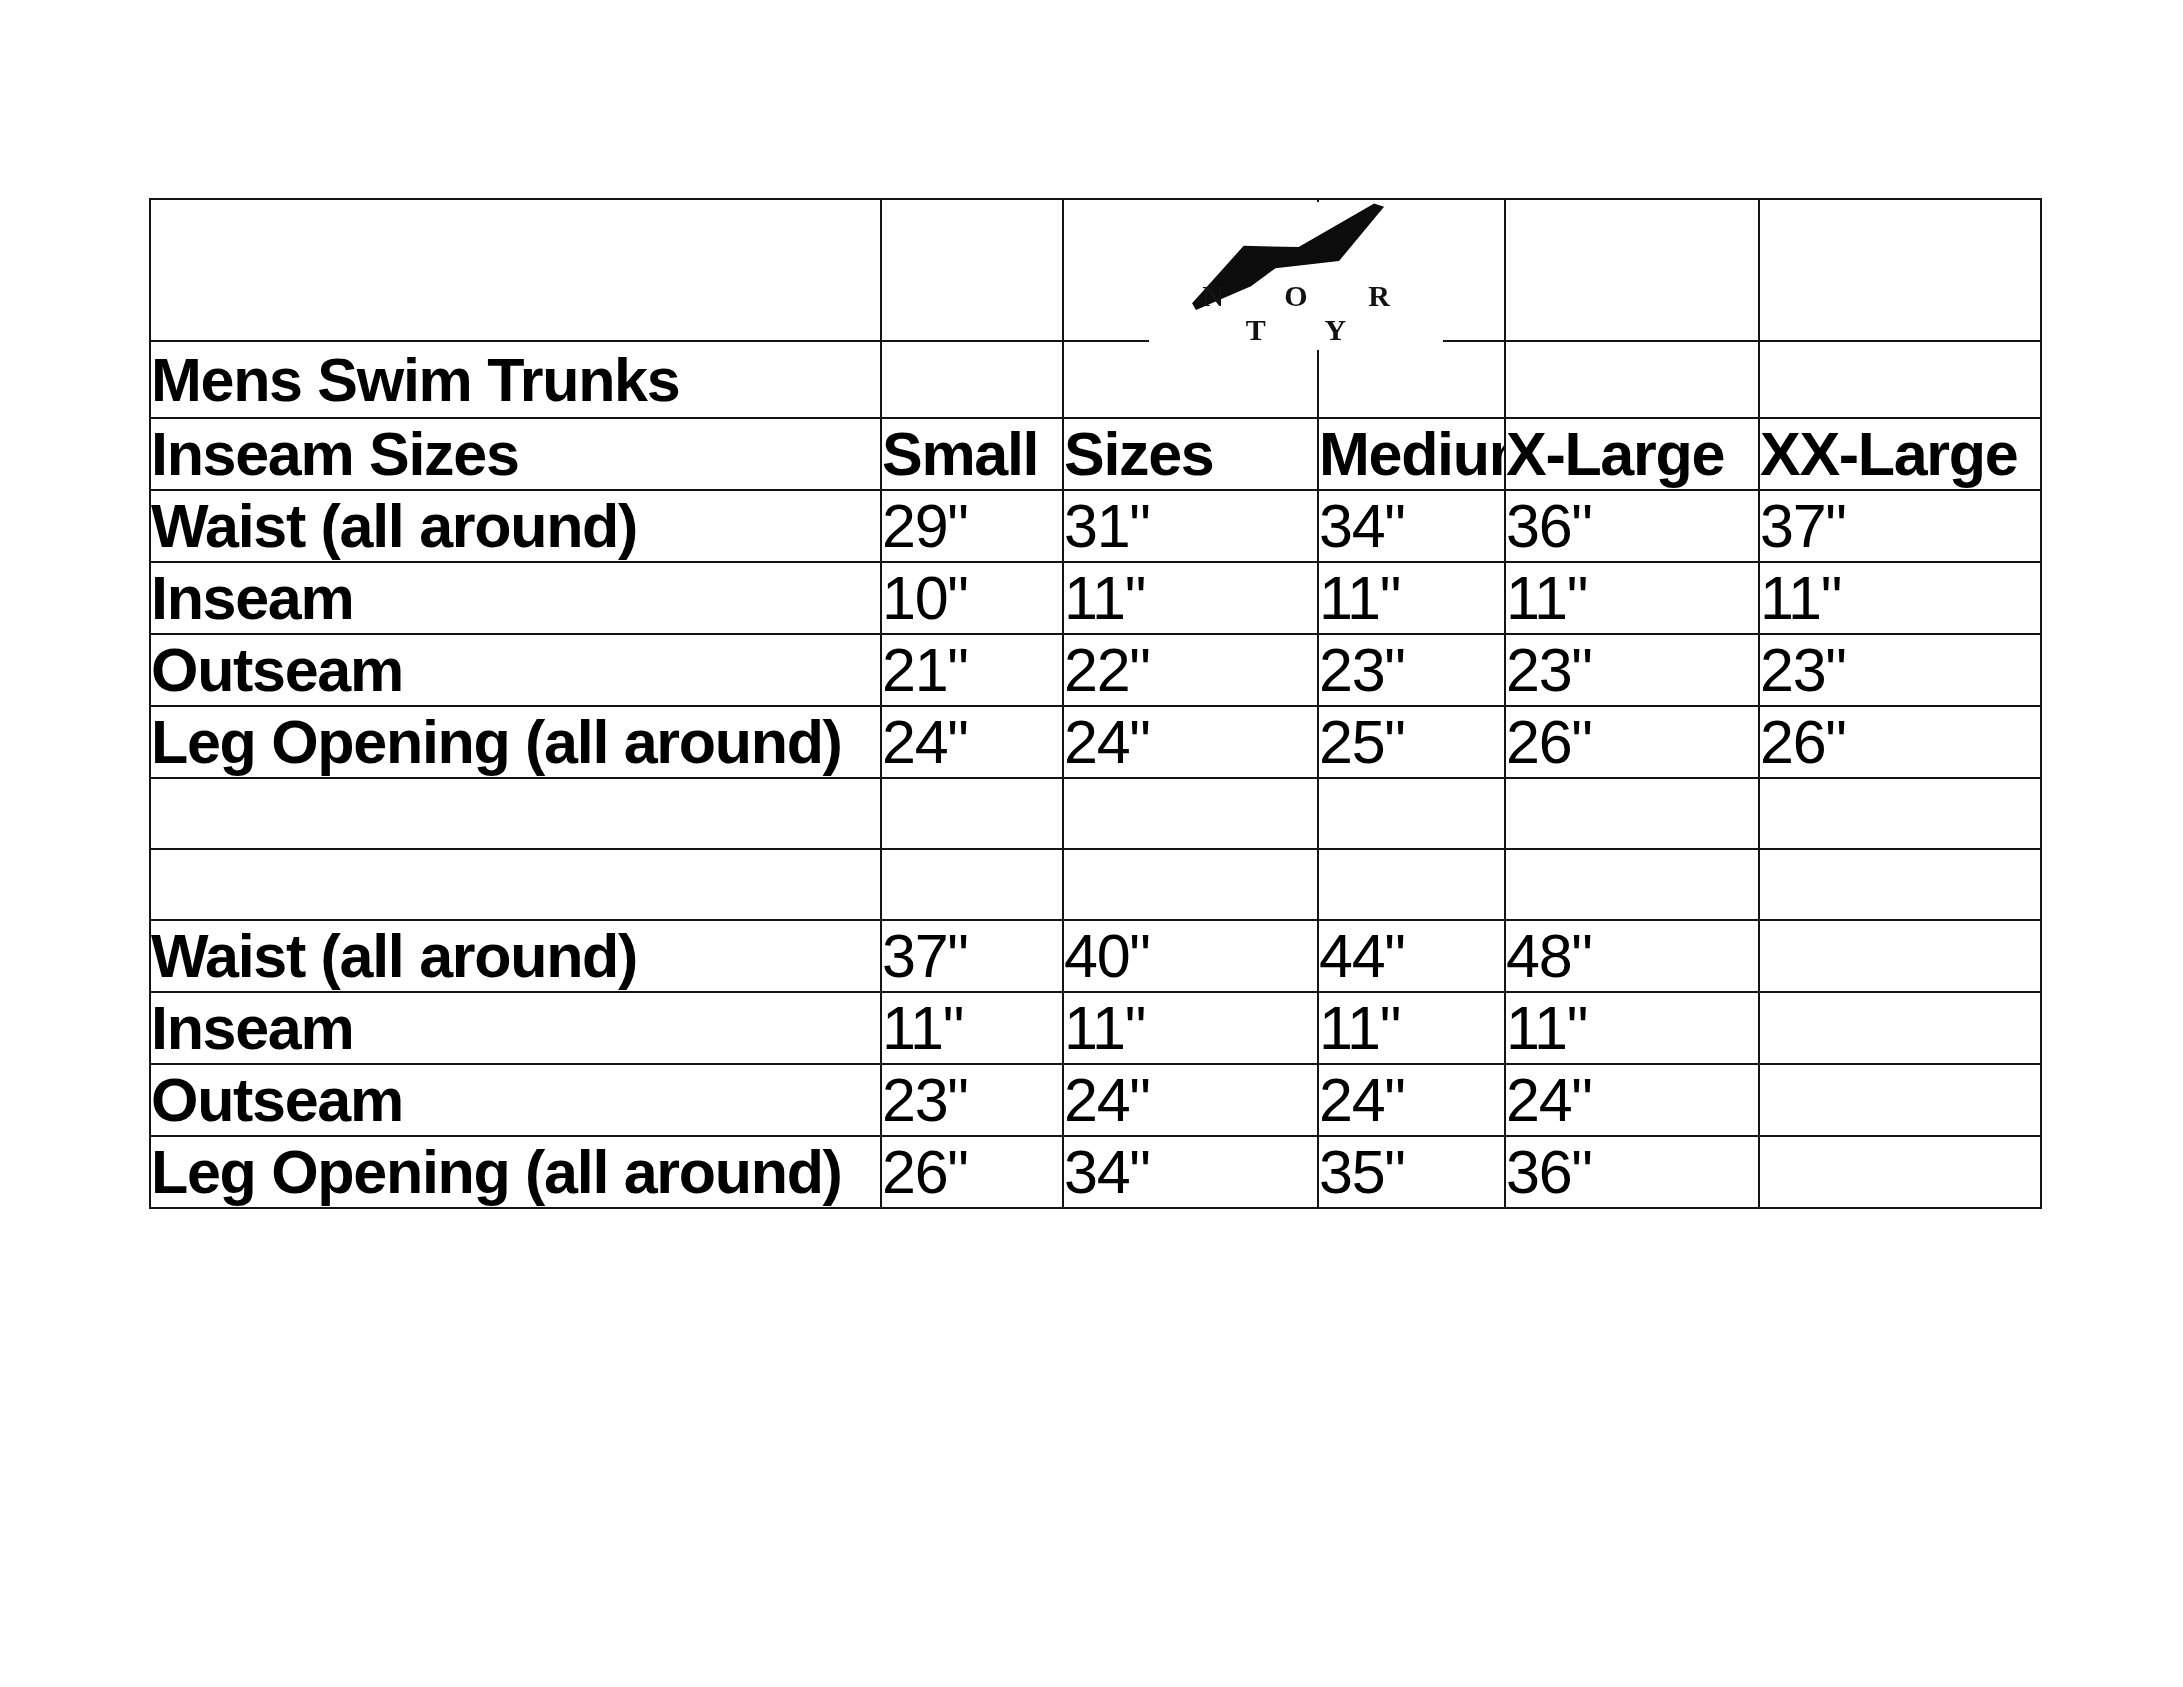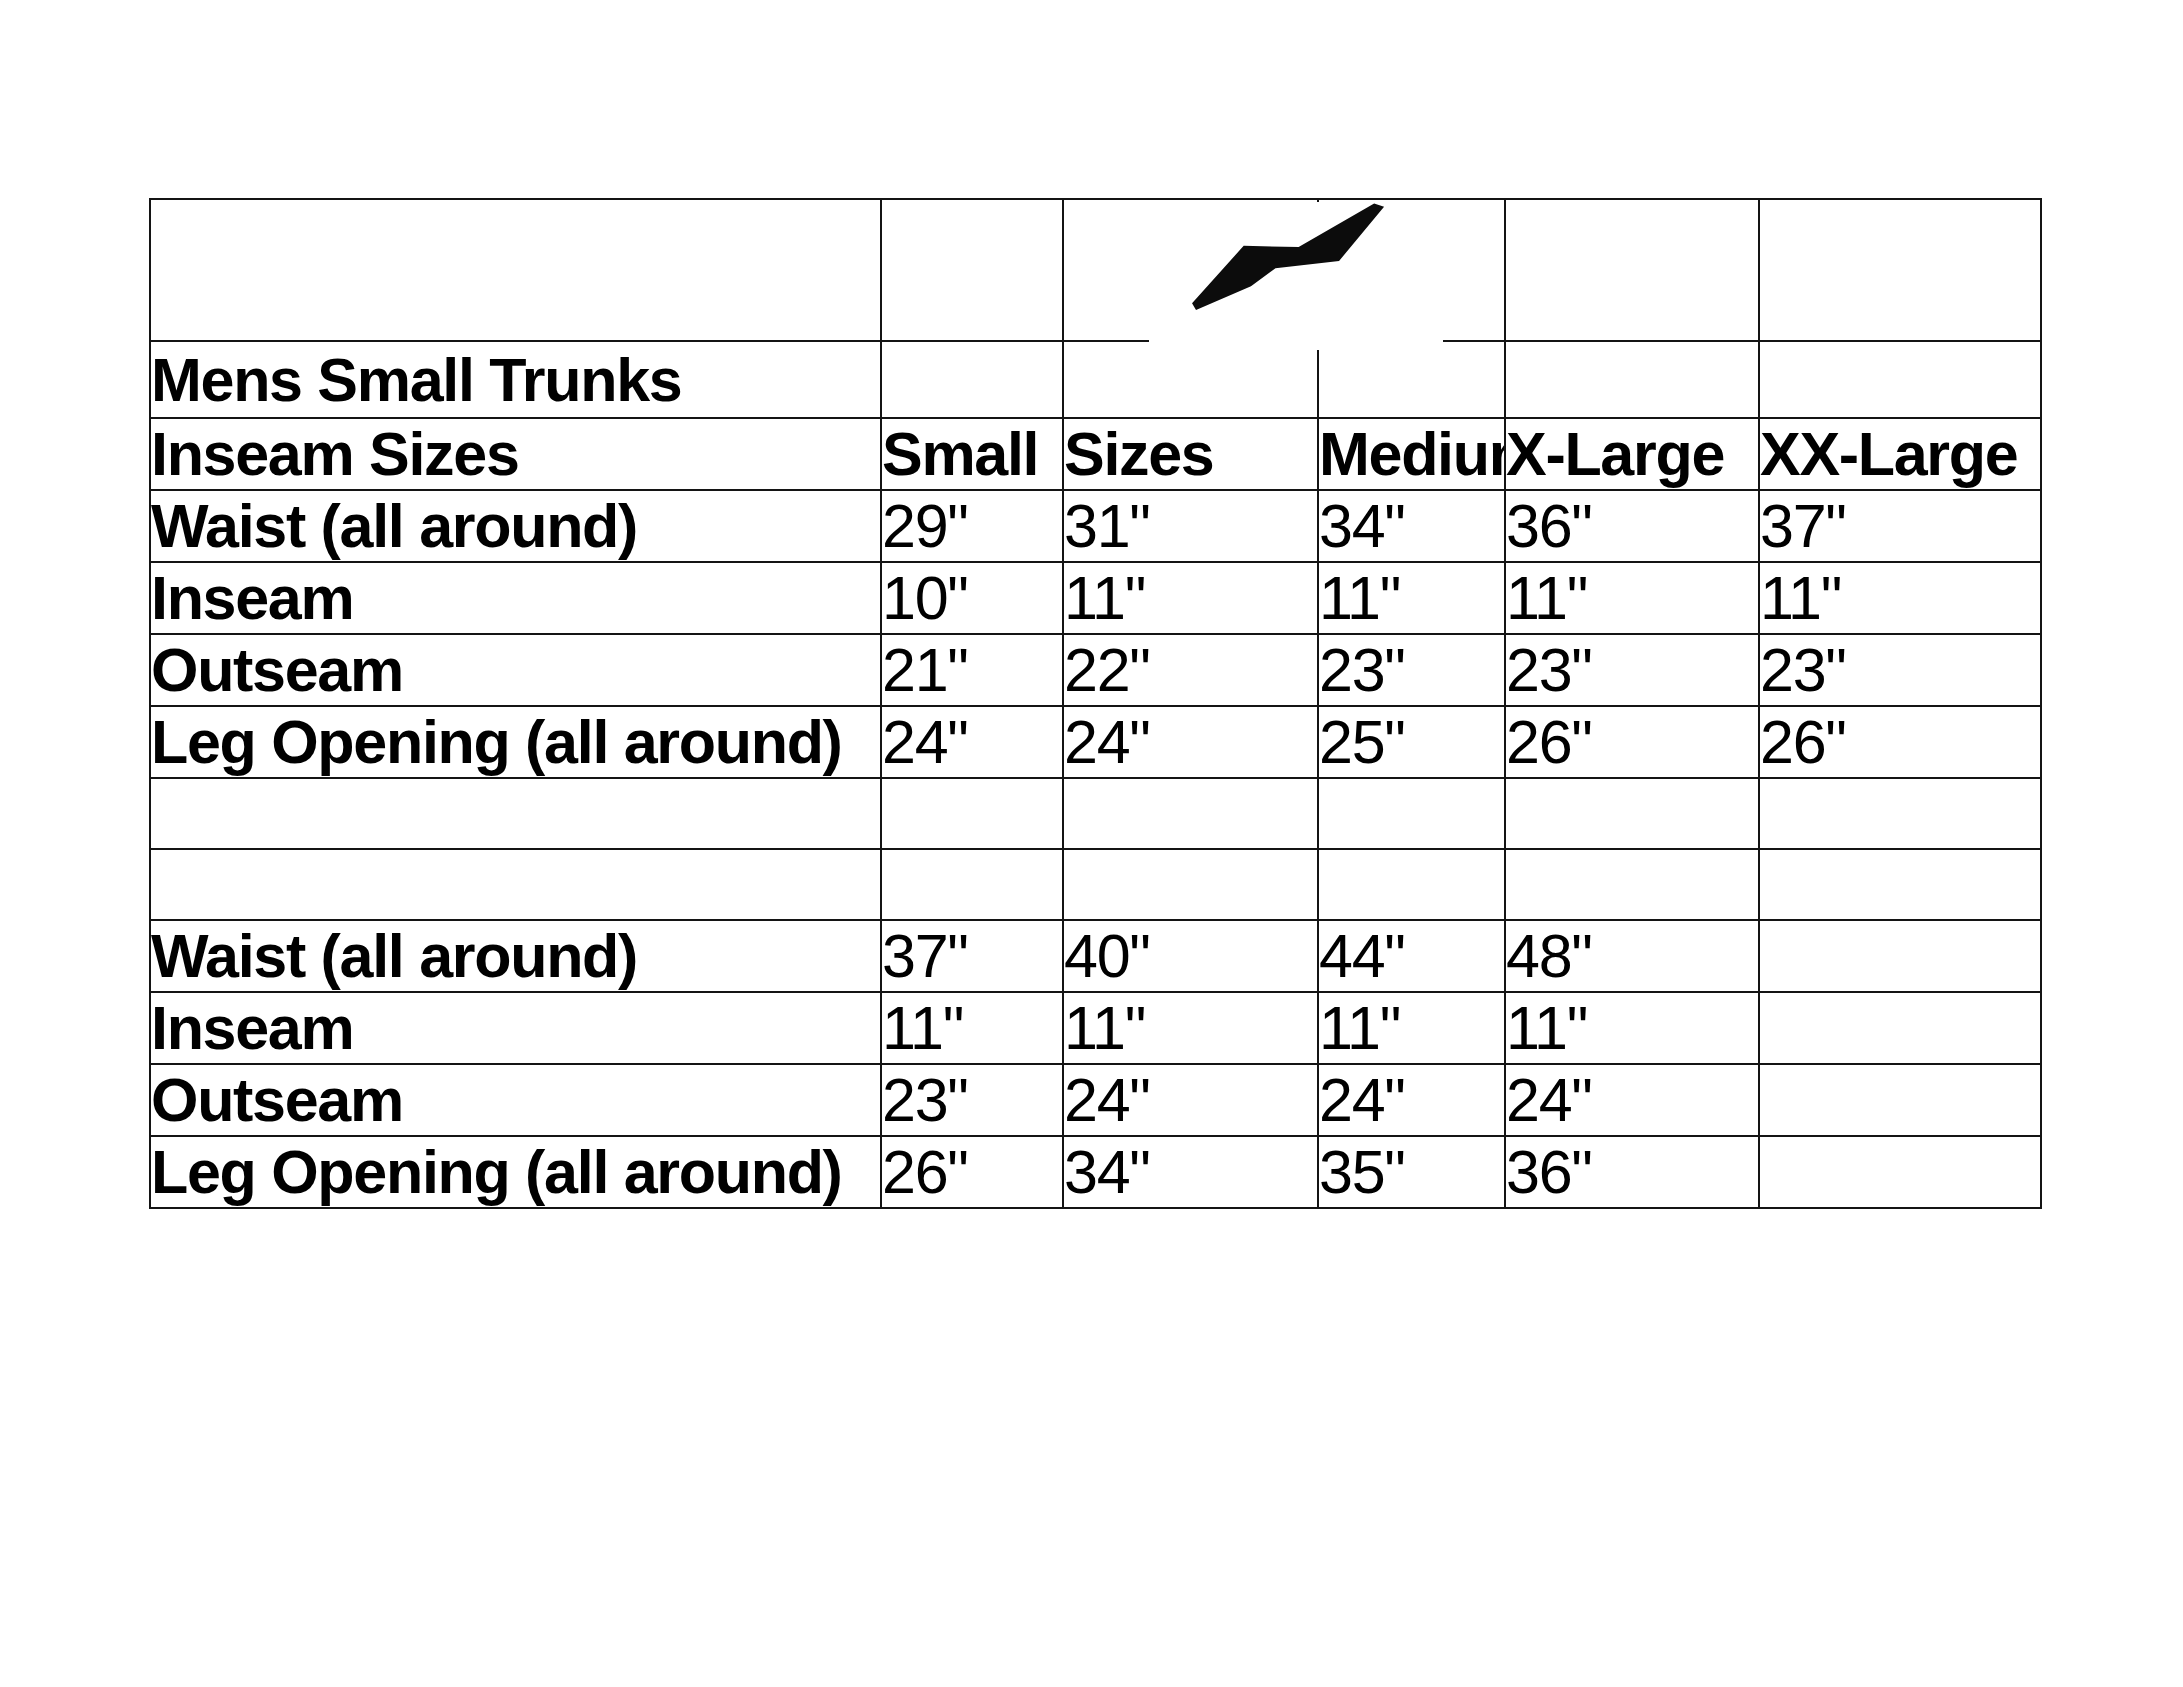--- a/index.html
+++ b/index.html
@@ -54,21 +54,21 @@
         <tr class="r-logo">
       <td></td>
       <td></td>
       <td></td>
       <td></td>
       <td></td>
       <td></td>
     </tr>
 
     <tr class="r-title">
-      <td class="cell-label bold">Mens Small Trunks</td>
+      <td class="cell-label bold">Mens Swim Trunks</td>
       <td></td>
       <td></td>
       <td></td>
       <td></td>
       <td></td>
     </tr>
 
     <tr class="r-std">
       <td class="cell-label bold">Inseam Sizes</td>
       <td class="cell-value bold">Small</td>
@@ -161,16 +161,17 @@
       <td class="cell-value">36"</td>
       <td></td>
     </tr>
   </tbody>
     </table>
 
   <div class="logo-box">
     <svg width="294" height="116" viewBox="0 0 444 175">
       <polygon fill="#0c0c0c" points="65,153 143,66 226,68 340,2 355,7 287,89 191,100 154,127 71,163"></polygon>
     </svg>
+    <div class="logo-wordmark">N O R T Y</div>
   </div>
 
 </div>
 
 
 </body></html>

